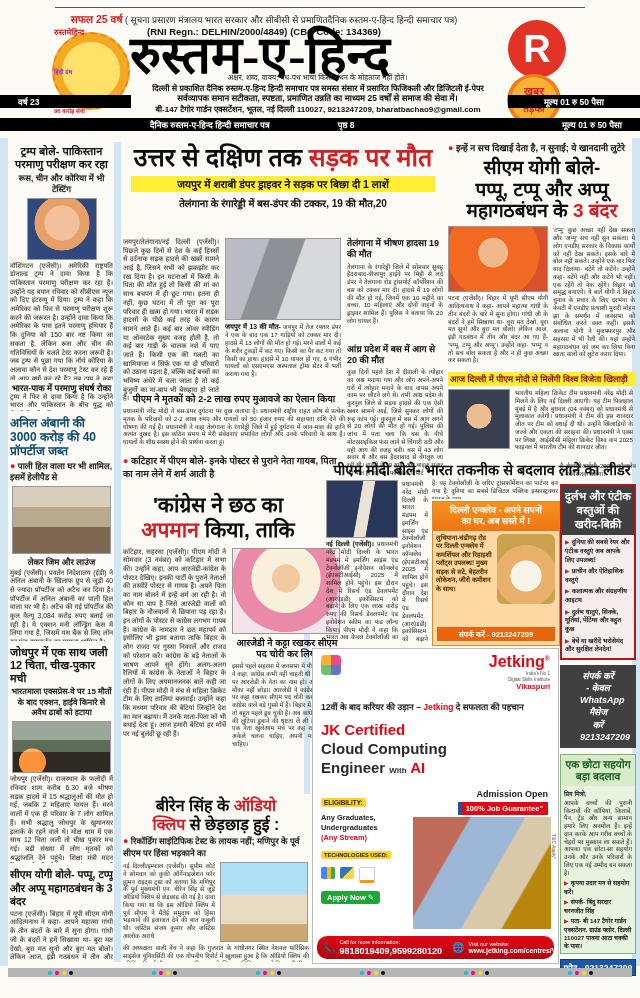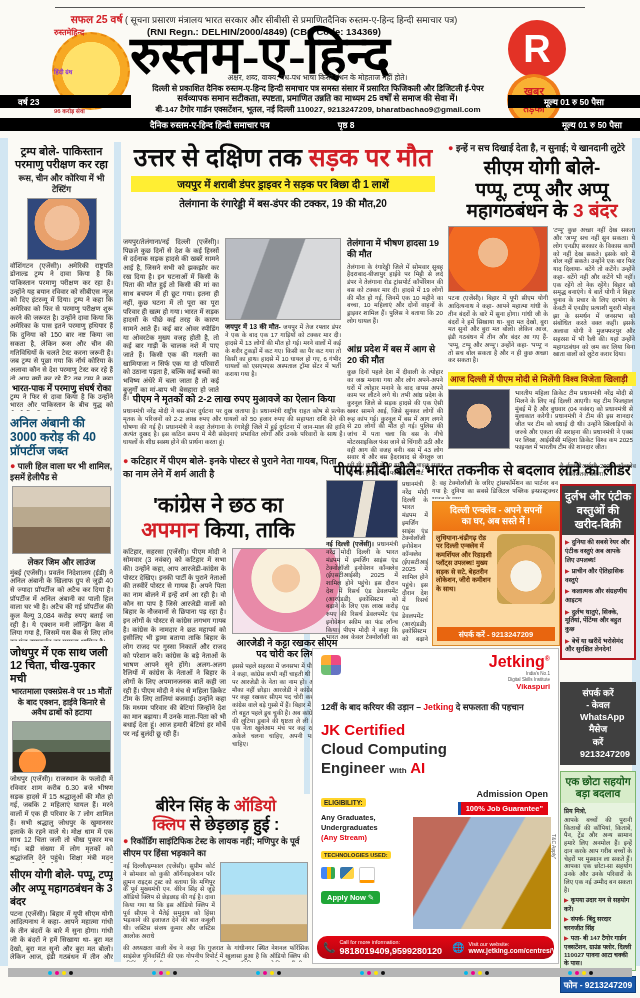--- a/index.html
+++ b/index.html
@@ -295,21 +295,21 @@
       </div>
       <div style="padding:3px 3px 4px;">
         <p style="font-size:6.4px;font-weight:bold;color:#222;line-height:1.35;margin:0 0 3px;"><span class="arrow">▶</span><span>दुनिया की सबसे रेयर और एंटीक वस्तुएं अब आपके लिए उपलब्ध!</span></p>
         <p style="font-size:6.4px;font-weight:bold;color:#222;line-height:1.35;margin:0 0 3px;"><span class="arrow">▶</span><span>प्राचीन और ऐतिहासिक वस्तुएं</span></p>
         <p style="font-size:6.4px;font-weight:bold;color:#222;line-height:1.35;margin:0 0 3px;"><span class="arrow">▶</span><span>कलात्मक और संग्रहणीय आइटम</span></p>
         <p style="font-size:6.4px;font-weight:bold;color:#222;line-height:1.35;margin:0 0 3px;"><span class="arrow">▶</span><span>दुर्लभ धातुएं, सिक्के, मूर्तियां, पेंटिंग्स और बहुत कुछ</span></p>
         <p style="font-size:6.4px;font-weight:bold;color:#222;line-height:1.35;margin:0;"><span class="arrow">▶</span><span>बेचें या खरीदें भरोसेमंद और सुरक्षित लेनदेन!</span></p>
       </div>
     </div>
 
-    <div class="redbox" style="margin-top:22px;font-size:9px;line-height:1.35;padding:5px 20px;">
+    <div class="redbox" style="margin-top:5px;font-size:9px;line-height:1.35;padding:5px 20px;font-style:italic;">
       <span>संपर्क करें - केवल</span><br>
       <span>WhatsApp मैसेज</span><br>
       <span>करें 9213247209</span>
     </div>
 
     <div class="greenbox" style="margin-top:6px;">
       <div class="green-head">
         <span>एक छोटा सहयोग</span><br>
         <span>बड़ा बदलाव</span>
       </div>

